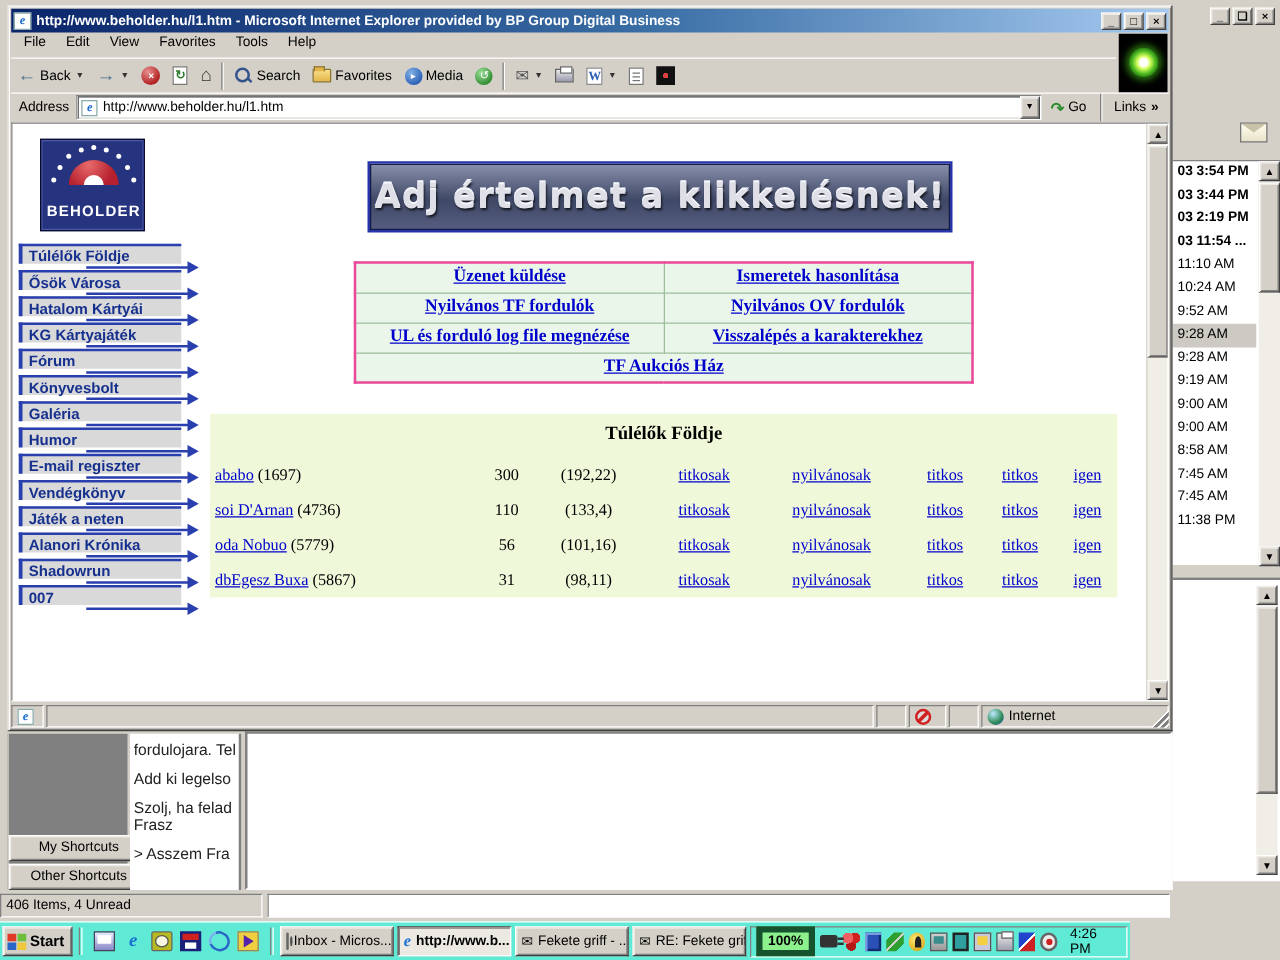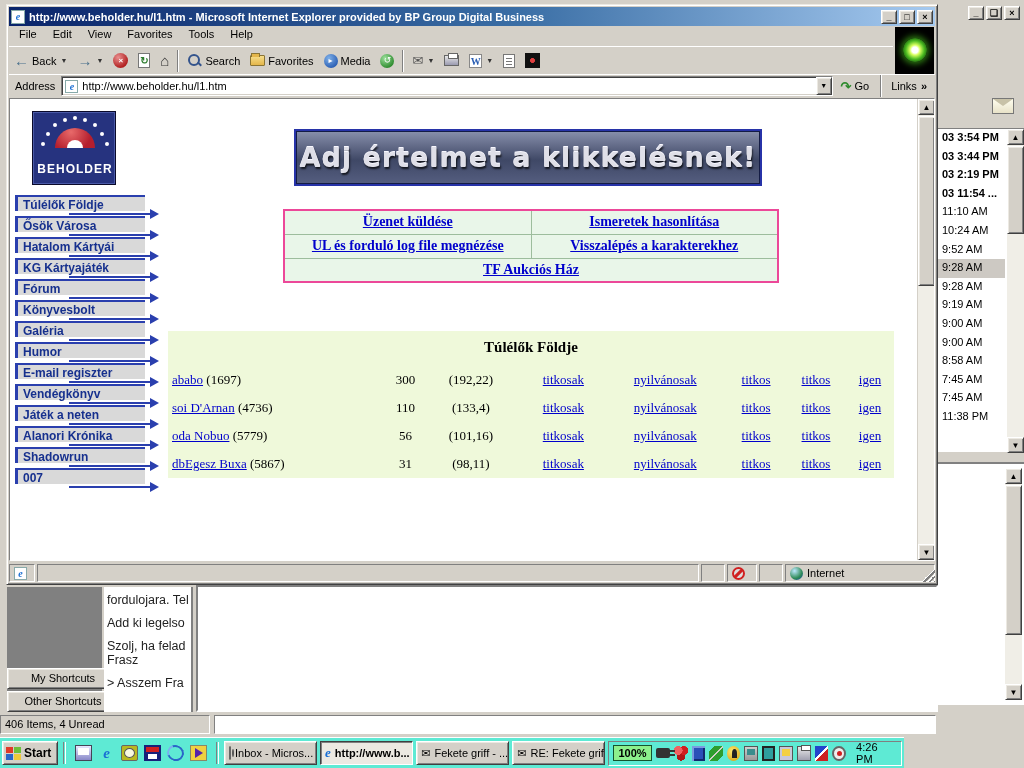--- a/index.html
+++ b/index.html
@@ -123,21 +123,21 @@
   .start-btn { display:flex; align-items:center; gap:3px; height:24px; padding:0 6px 0 3px; font-weight:bold; font-size:12px; }
   .flag { display:grid; grid-template-columns:7px 7px; grid-template-rows:6px 6px; gap:1px; }
   .flag i:nth-child(1){background:#e03a28;} .flag i:nth-child(2){background:#6cbf3a;}
   .flag i:nth-child(3){background:#2a66c8;} .flag i:nth-child(4){background:#efc83a;}
   .tb-sep { width:3px; height:22px; border-left:1px solid #808080; border-right:1px solid #fff; margin:0 2px; }
   .ql { display:flex; align-items:center; gap:6px; padding:0 4px; }
   .qico { width:17px; height:16px; display:inline-block; text-align:center; }
   .task-btn { display:flex; align-items:center; gap:4px; width:112px; height:24px; padding:0 4px; font-size:11px; white-space:nowrap; overflow:hidden; }
   .task-btn.active { font-weight:bold; background:#ece9e2; }
   .tray { margin-left:auto; display:flex; align-items:center; gap:4px; height:25px; border:1px solid; border-color:#808080 #fff #fff #808080; padding:0 8px 0 4px; }
-  .batt { background:#8cf08c; border:1px solid #14532d; font-weight:bold; font-size:11px; padding:1px 4px; }
+  .batt { background:#8cf08c; border:5px solid #14532d; font-weight:bold; font-size:11px; padding:1px 4px; }
   .plug { width:16px; height:10px; position:relative; background:#333; border-radius:2px; }
   .plug::before { content:""; position:absolute; right:-5px; top:2px; width:5px; height:2px; background:#333; box-shadow:0 4px 0 #333; }
   .tico { width:15px; height:15px; display:inline-block; }
   .clock { font-size:11px; padding-left:6px; }
 
   
   .t1 { background:radial-gradient(circle at 30% 30%, #f06060 0 30%, transparent 31%), radial-gradient(circle at 70% 30%, #d02020 0 30%, transparent 31%), radial-gradient(circle at 50% 70%, #b01818 0 32%, transparent 33%); }
   .t2 { background:#2a50b8; box-shadow:inset 2px 2px 0 #7a9ae0, inset -2px -2px 0 #122a70; }
   .t3 { background:linear-gradient(135deg, transparent 0 20%, #2e9e2e 20% 45%, #d4d0c8 45% 55%, #2e9e2e 55% 80%, transparent 80%); }
   .t4 { border-radius:50%; background:radial-gradient(circle at 40% 35%, #ffe970, #e0b020 75%); position:relative; }
@@ -368,20 +368,24 @@
           <div class="nav-item">007</div>
         </div>
 
         <table class="qlinks">
           <tbody>
               <tr>
             <td style="width:50%;"><span class="lnk">Üzenet küldése</span></td>
             <td><span class="lnk">Ismeretek hasonlítása</span></td>
           </tr>
           <tr>
+            <td><span class="lnk">Nyilvános TF fordulók</span></td>
+            <td><span class="lnk">Nyilvános OV fordulók</span></td>
+          </tr>
+          <tr>
             <td><span class="lnk">UL és forduló log file megnézése</span></td>
             <td><span class="lnk">Visszalépés a karakterekhez</span></td>
           </tr>
           <tr>
             <td colspan="2"><span class="lnk">TF Aukciós Ház</span></td>
           </tr>
         </tbody>
           </table>
 
         <div class="maintbl-wrap">

